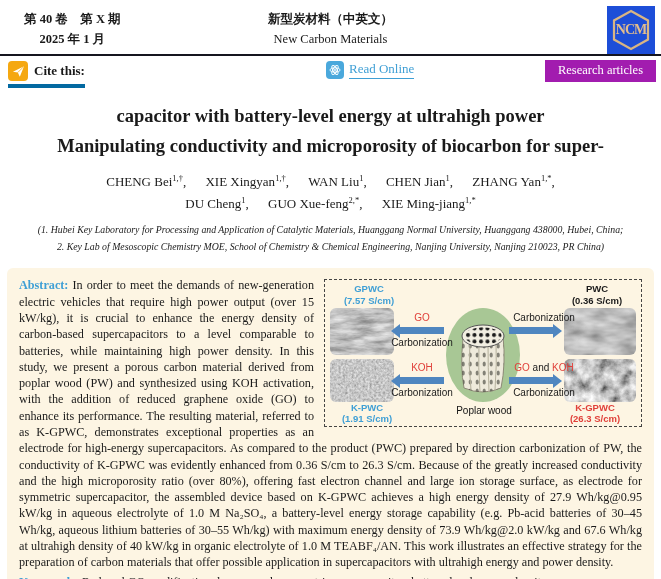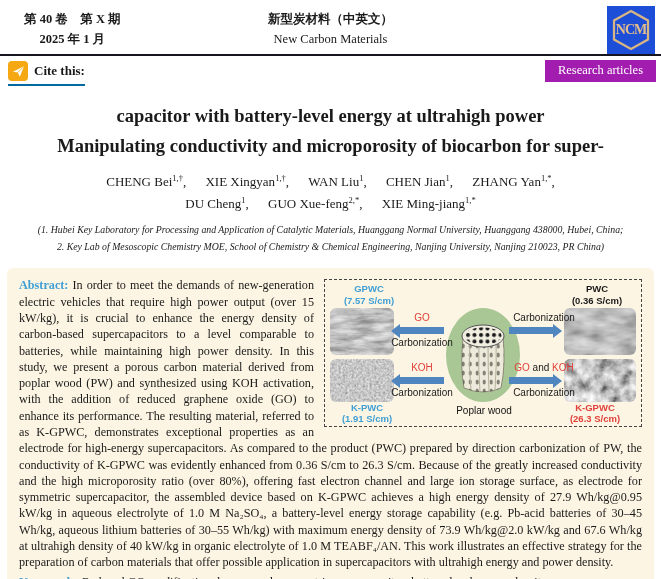--- a/index.html
+++ b/index.html
@@ -17,21 +17,21 @@
   .logo { position:absolute; right:6px; top:6px; width:48px; height:48px;
     background:#1d4ed8; }
   .logo svg { position:absolute; left:0; top:0; }
   .logo .logo-txt { position:absolute; left:0; right:0; top:16px; text-align:center;
     color:#e2bd8d; font-weight:bold; font-size:14px; letter-spacing:-1px;
     font-family:"Liberation Serif",serif; }
 
   
   .citebar { position:relative; height:32px; margin-top:4px; }
   .cite-group { position:absolute; left:8px; top:2px; display:inline-flex;
-    align-items:center; gap:6px; border-bottom:2px solid #0369a1; padding-bottom:3px; }
+    align-items:center; gap:6px; border-bottom:4px solid #0369a1; padding-bottom:3px; }
   .sq-icon { width:20px; height:20px; border-radius:4px; display:inline-flex;
     align-items:center; justify-content:center; flex:0 0 auto; }
   .sq-icon.yellow { background:#f5a811; }
   .sq-icon.blue { background:#4aa8dc; width:18px; height:18px; }
   .cite-label { font-weight:bold; font-size:13px; }
   .cite-link { font-size:13px; color:#3f9fd5; text-decoration:none; cursor:pointer; }
   .read-group { position:absolute; left:326px; top:2px; display:inline-flex;
     align-items:center; gap:5px; }
   .read-link { font-size:13px; color:#3f9fd5; border-bottom:1.5px solid #3f9fd5;
     padding-bottom:1px; cursor:pointer; }
@@ -147,20 +147,33 @@
 <div class="citebar">
   <span class="cite-group">
     <span class="sq-icon yellow">
       <svg width="13" height="13" viewBox="0 0 20 20">
         <path d="M1.5 10.5 L18.5 2 L12 18 L9 11.5 Z" fill="#fff"></path>
         <path d="M9 11.5 L18.5 2" stroke="#f5a811" stroke-width="1.2"></path>
       </svg>
     </span>
     <span class="cite-label">Cite this:</span>
   </span>
+  <span class="read-group">
+    <span class="sq-icon blue">
+      <svg width="12" height="12" viewBox="0 0 24 24">
+        <g stroke="#fff" fill="none" stroke-width="1.8">
+          <ellipse cx="12" cy="12" rx="10" ry="4.2"></ellipse>
+          <ellipse cx="12" cy="12" rx="10" ry="4.2" transform="rotate(60 12 12)"></ellipse>
+          <ellipse cx="12" cy="12" rx="10" ry="4.2" transform="rotate(120 12 12)"></ellipse>
+        </g>
+        <circle cx="12" cy="12" r="1.8" fill="#fff"></circle>
+      </svg>
+    </span>
+    <a class="read-link">Read Online</a>
+  </span>
   <button class="research-btn">Research articles</button>
 </div>
 
 <div class="title">
   <div>capacitor with battery-level energy at ultrahigh power</div>
   <div>Manipulating conductivity and microporosity of biocarbon for super-</div>
 </div>
 
 <div class="authors">
   <span class="author"><span>CHENG Bei</span><sup>1,†</sup><span>,</span></span>

